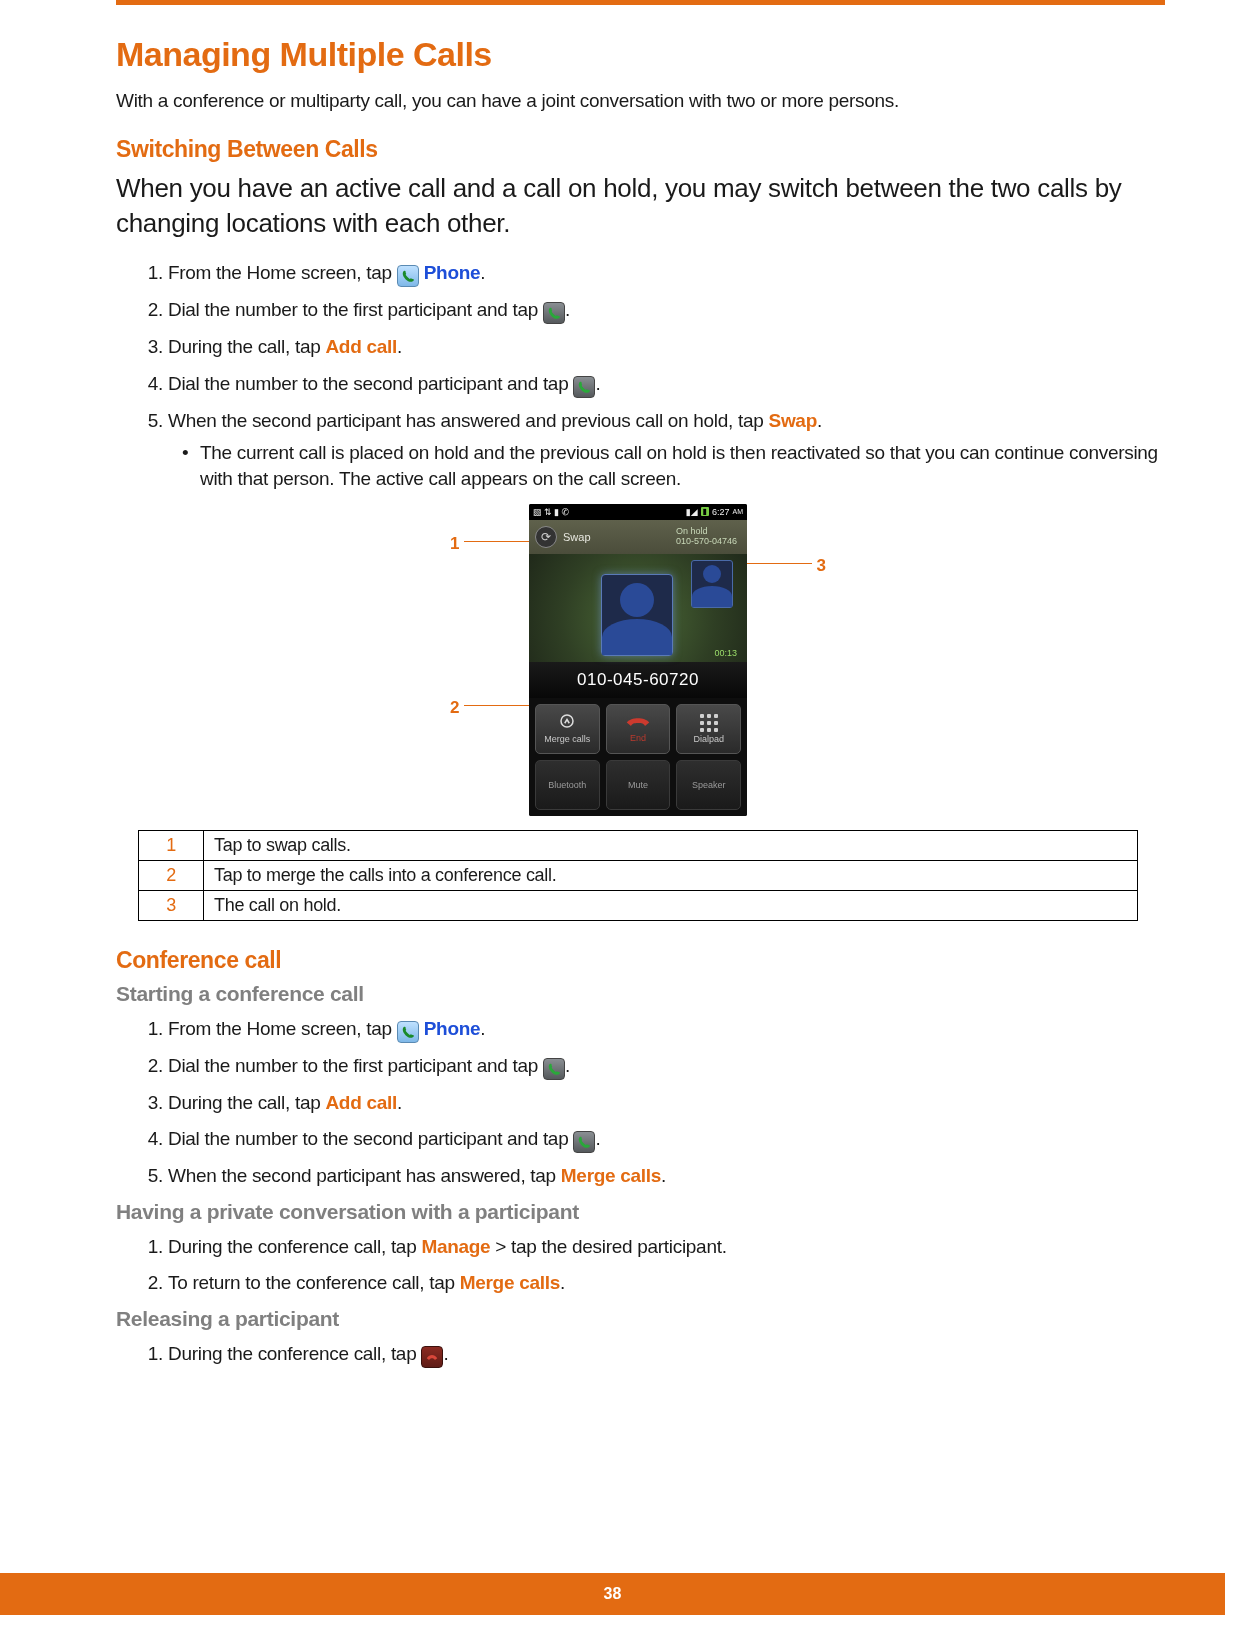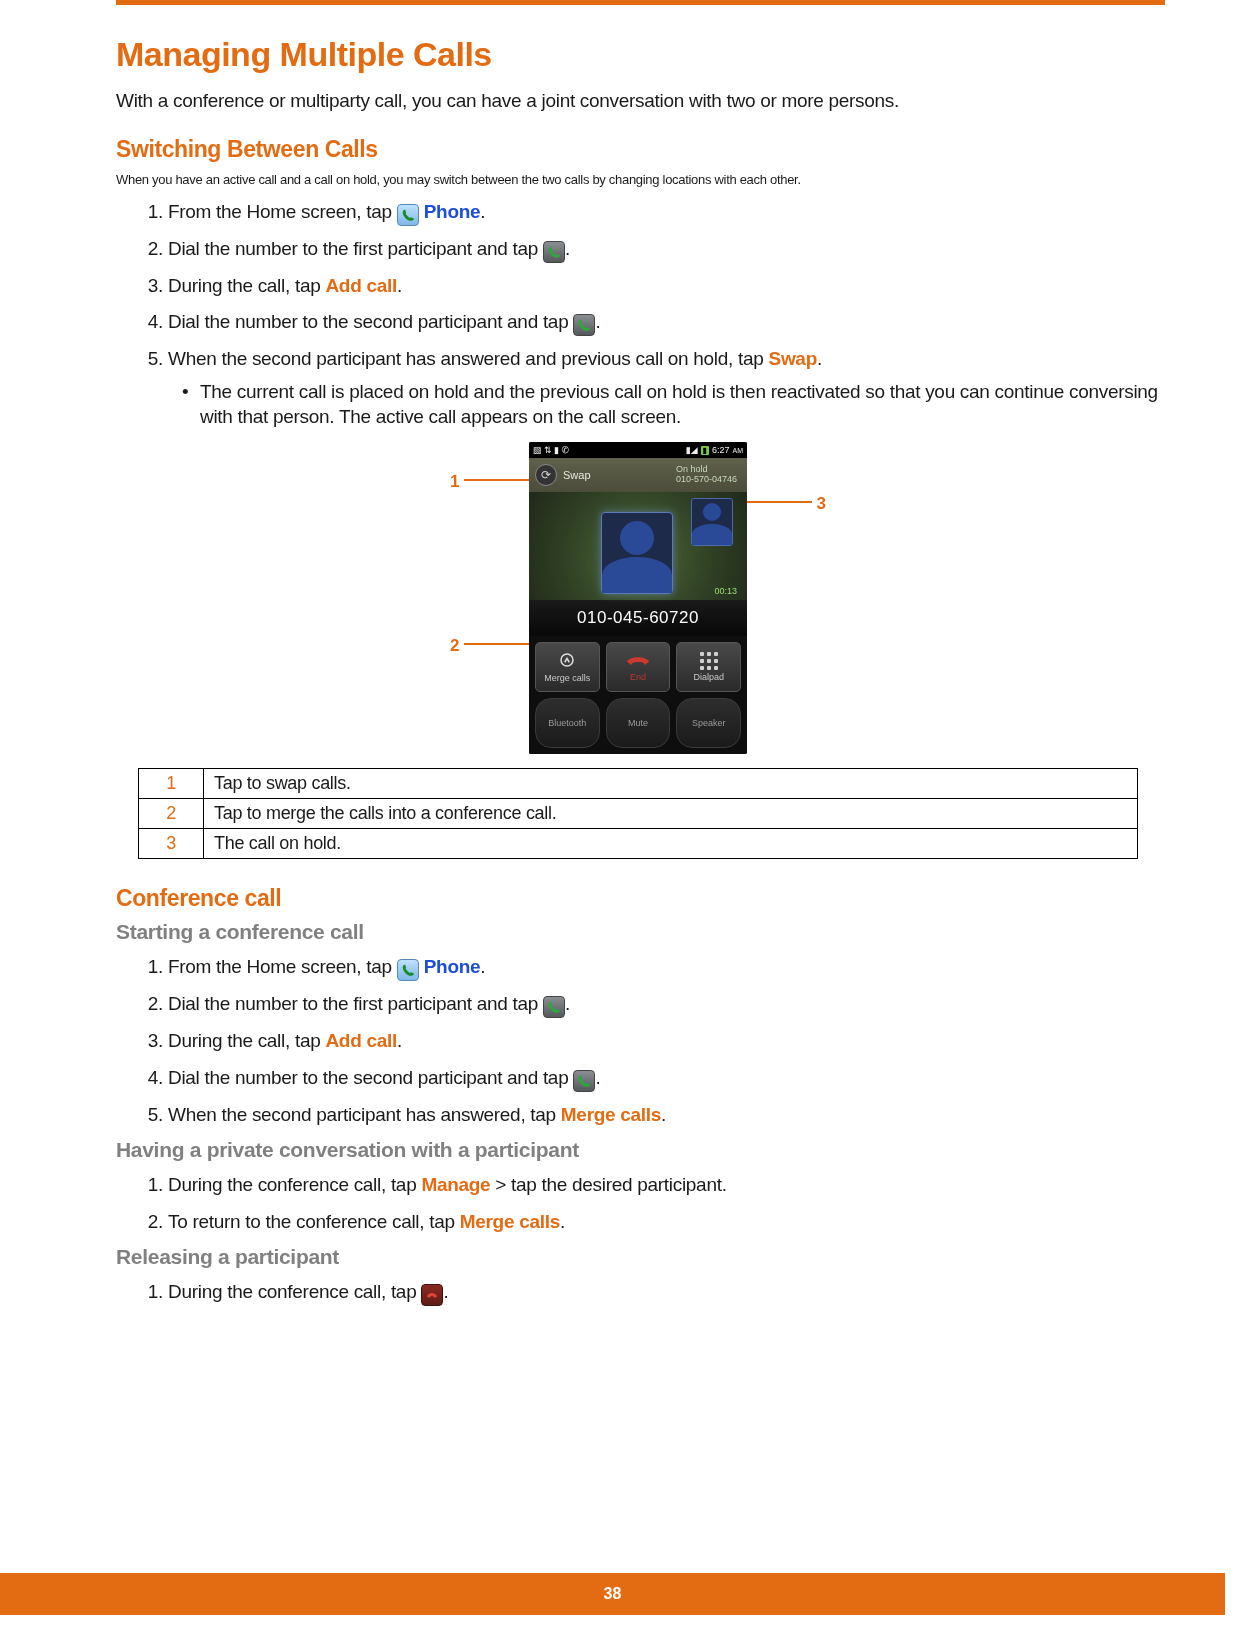--- a/index.html
+++ b/index.html
@@ -34,22 +34,22 @@
     margin: 0 0 24px 0;
   }
   h2.section {
     color: #e36b12;
     font-size: 23px;
     font-weight: 700;
     margin: 0 0 8px 0;
     letter-spacing: -0.4px;
   }
   .para {
-    font-size: 13px;
-    margin: 0 0 10px 0;
+    font-size: 26px;
+    margin: 0 0 19px 0;
     line-height: 1.35;
   }
   ol.steps {
     margin: 0 0 8px 0;
     padding-left: 52px;
     font-size: 19px;
   }
   ol.steps > li {
     margin-bottom: 10px;
     line-height: 1.4;
@@ -166,21 +166,21 @@
   }
   .btn-grid {
     display:grid;grid-template-columns:repeat(3,1fr);grid-auto-rows:50px;padding:6px;gap:6px;
     background:#0e0e0e;
   }
   .call-btn {
     background:linear-gradient(#494949,#2a2a2a);border-radius:5px;color:#c8c8c8;font-size:9px;
     display:flex;flex-direction:column;align-items:center;justify-content:center;gap:2px;
     border:1px solid #555;
   }
-  .call-btn.dim { background:linear-gradient(#2e2e2e,#1a1a1a); color:#9a9a9a; border-color:#3a3a3a;border-radius:16px;}
+  .call-btn.dim { background:linear-gradient(#2e2e2e,#1a1a1a); color:#9a9a9a; border-color:#3a3a3a;}
   .call-btn .bi { font-size:16px; line-height:1; }
   .call-btn.end .bi svg { width:28px;height:14px; }
   .call-btn.end .lbl { color:#b93a2e; }
 
   .dialpad-dots {
     display:grid;grid-template-columns:repeat(3,4px);grid-auto-rows:4px;gap:3px;
   }
   .dialpad-dots span{background:#d0d0d0;border-radius:1px;}
 
   

